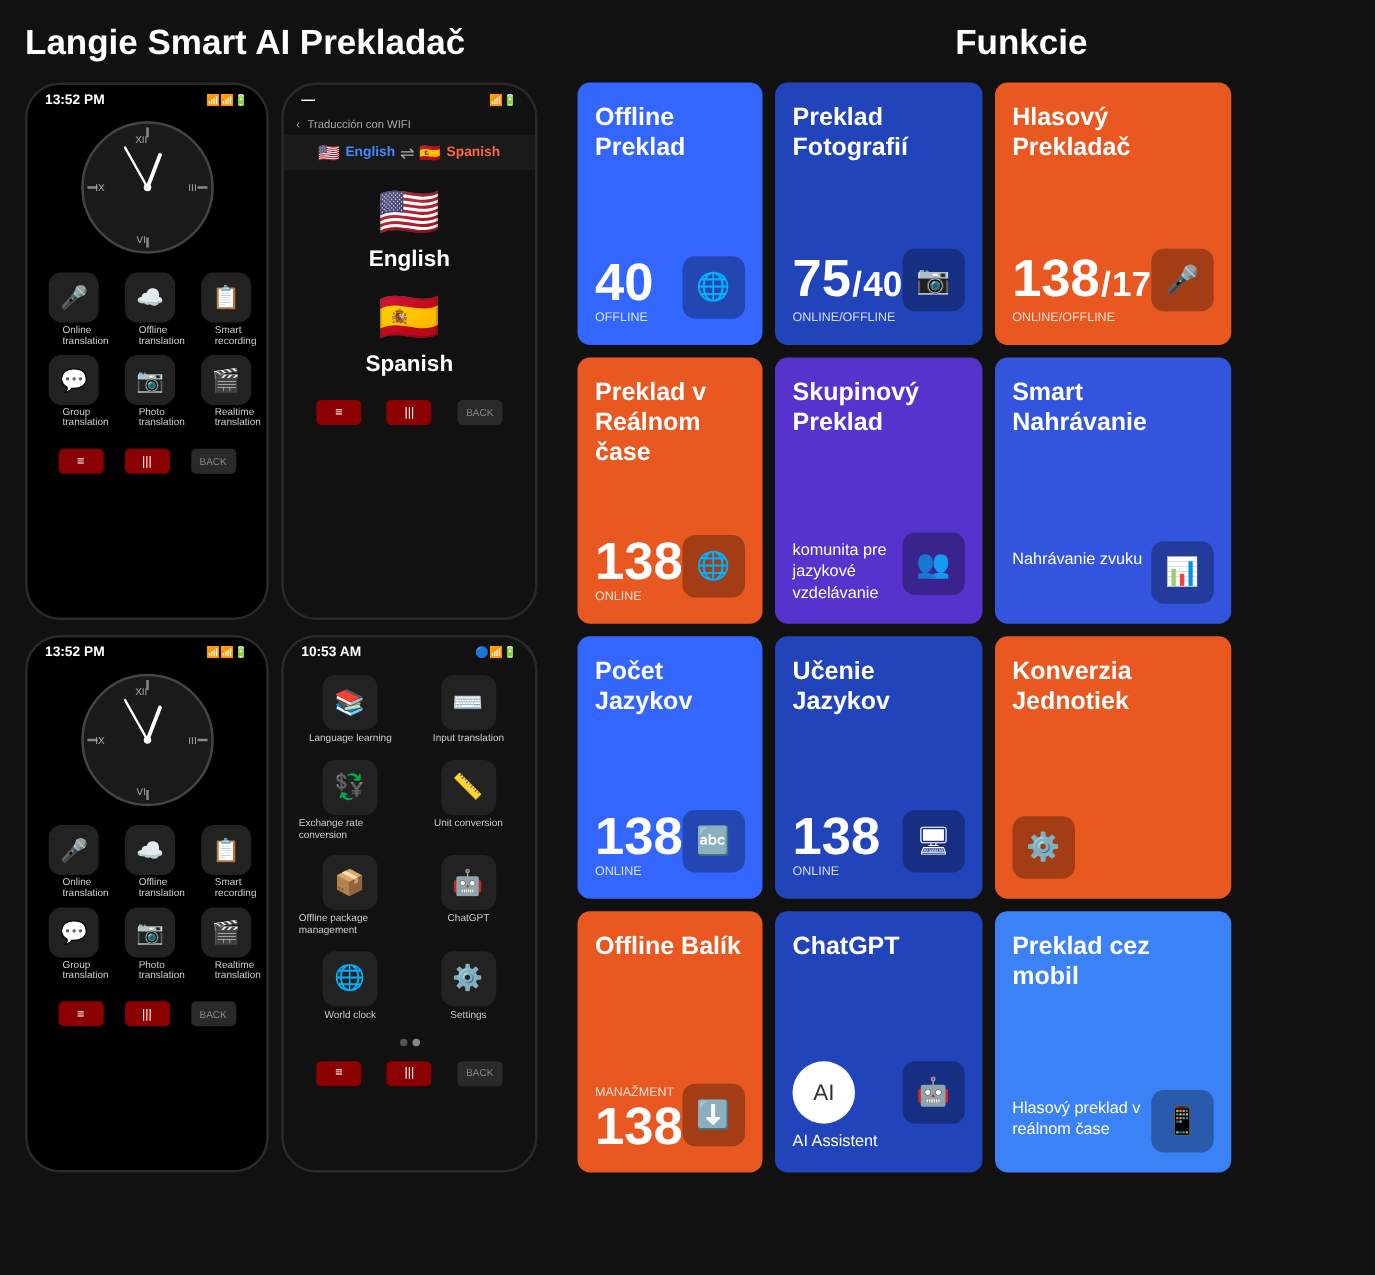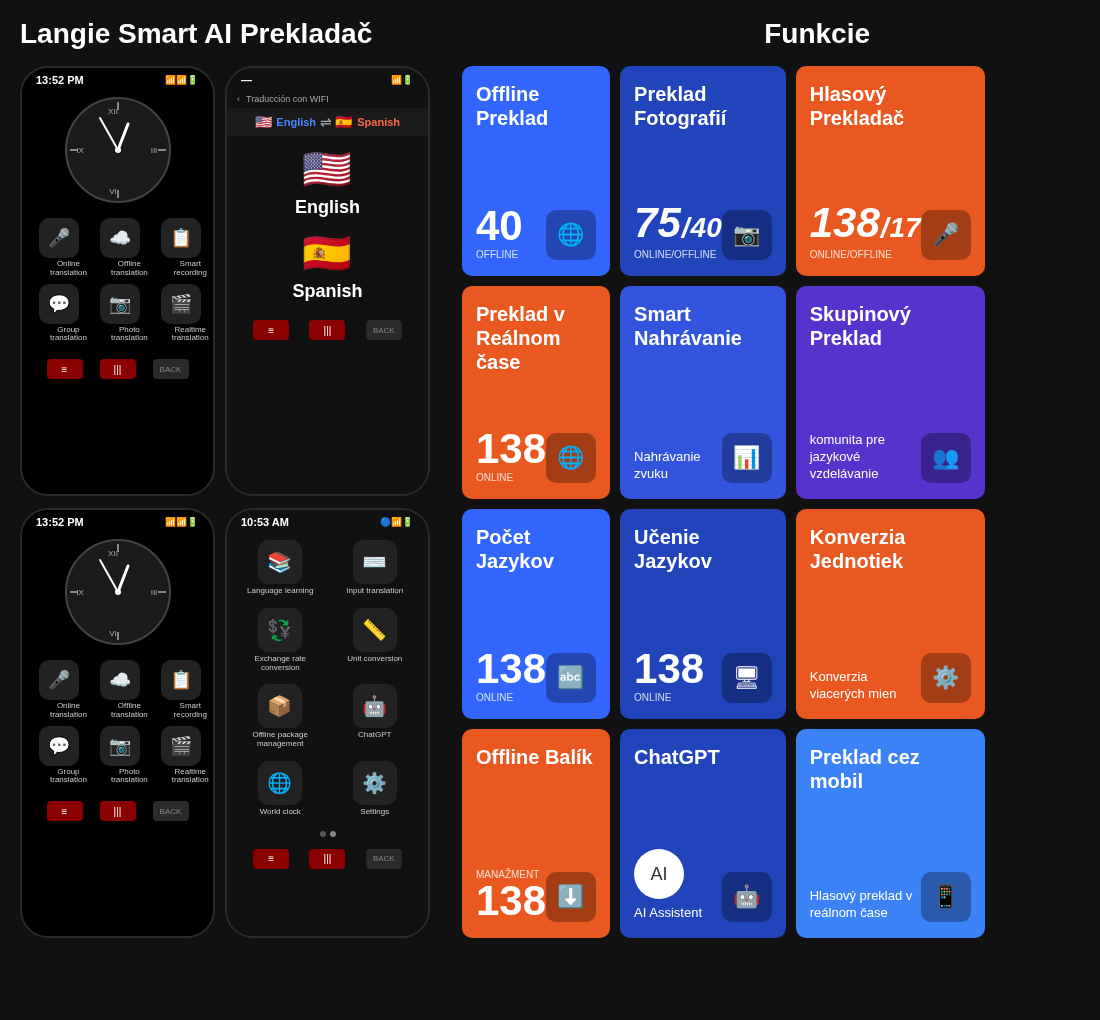--- a/index.html
+++ b/index.html
@@ -105,21 +105,21 @@
       height: 40px;
       border-radius: 10px;
       background: #222;
       display: flex;
       align-items: center;
       justify-content: center;
       font-size: 18px;
     }
     .app-icon-label {
       font-size: 8px;
-      text-align: center;
+      text-align: left;
       color: #ccc;
       line-height: 1.1;
       margin-left: 18px;
     }
     .phone-bottom-bar {
       display: flex;
       justify-content: space-around;
       align-items: center;
       padding: 8px 16px;
       margin-top: auto;
@@ -211,21 +211,20 @@
 
     .card-title {
       font-size: 20px;
       font-weight: bold;
       color: white;
       line-height: 1.2;
     }
     .card-bottom {
       display: flex;
       justify-content: space-between;
-      align-items: flex-end;
     }
     .card-number {
       font-size: 42px;
       font-weight: bold;
       color: white;
       line-height: 1;
     }
     .card-label {
       font-size: 10px;
       color: rgba(255,255,255,0.8);
@@ -278,31 +277,29 @@
       height: 44px;
       background: #222;
       border-radius: 10px;
       display: flex;
       align-items: center;
       justify-content: center;
       font-size: 20px;
     }
     .menu-label {
       font-size: 8px;
-      text-align: center;
       color: #ccc;
       line-height: 1.1;
     }
 
     
     .fraction {
       display: inline-flex;
       align-items: baseline;
       gap: 1px;
-      font-style: italic;
     }
     .fraction-num {
       font-size: 42px;
       font-weight: bold;
       color: white;
     }
     .fraction-slash {
       font-size: 28px;
       font-weight: bold;
       color: white;
@@ -581,40 +578,40 @@
         <div class="card-title">Preklad v Reálnom čase</div>
         <div class="card-bottom">
           <div>
             <div class="card-number">138</div>
             <div class="card-label">ONLINE</div>
           </div>
           <div class="card-icon-box">🌐</div>
         </div>
       </div>
 
+      <div class="feature-card" style="background:#5533CC;">
+        <div class="card-title">Skupinový Preklad</div>
+        <div class="card-bottom">
+          <div>
+            <div class="card-desc">komunita pre jazykové vzdelávanie</div>
+          </div>
+          <div class="card-icon-box">👥</div>
+        </div>
+      </div>
+
       <div class="feature-card" style="background:#3355DD;">
         <div class="card-title">Smart Nahrávanie</div>
         <div class="card-bottom">
           <div>
             <div class="card-desc">Nahrávanie zvuku</div>
           </div>
           <div class="card-icon-box">📊</div>
         </div>
       </div>
 
-      <div class="feature-card" style="background:#5533CC;">
-        <div class="card-title">Skupinový Preklad</div>
-        <div class="card-bottom">
-          <div>
-            <div class="card-desc">komunita pre jazykové vzdelávanie</div>
-          </div>
-          <div class="card-icon-box">👥</div>
-        </div>
-      </div>
-
       <div class="feature-card" style="background:#3366FF;">
         <div class="card-title">Počet Jazykov</div>
         <div class="card-bottom">
           <div>
             <div class="card-number">138</div>
             <div class="card-label">ONLINE</div>
           </div>
           <div class="card-icon-box">🔤</div>
         </div>
       </div>
@@ -626,23 +623,20 @@
             <div class="card-number">138</div>
             <div class="card-label">ONLINE</div>
           </div>
           <div class="card-icon-box">🖥</div>
         </div>
       </div>
 
       <div class="feature-card" style="background:#E85820;">
         <div class="card-title">Konverzia Jednotiek</div>
         <div class="card-bottom">
-          <div>
-            <div class="card-desc">Konverzia viacerých mien</div>
-          </div>
           <div class="card-icon-box">⚙️</div>
         </div>
       </div>
 
       <div class="feature-card" style="background:#E85820;">
         <div class="card-title">Offline Balík</div>
         <div class="card-bottom">
           <div>
             <div class="card-label">MANAŽMENT</div>
             <div class="card-number">138</div>

